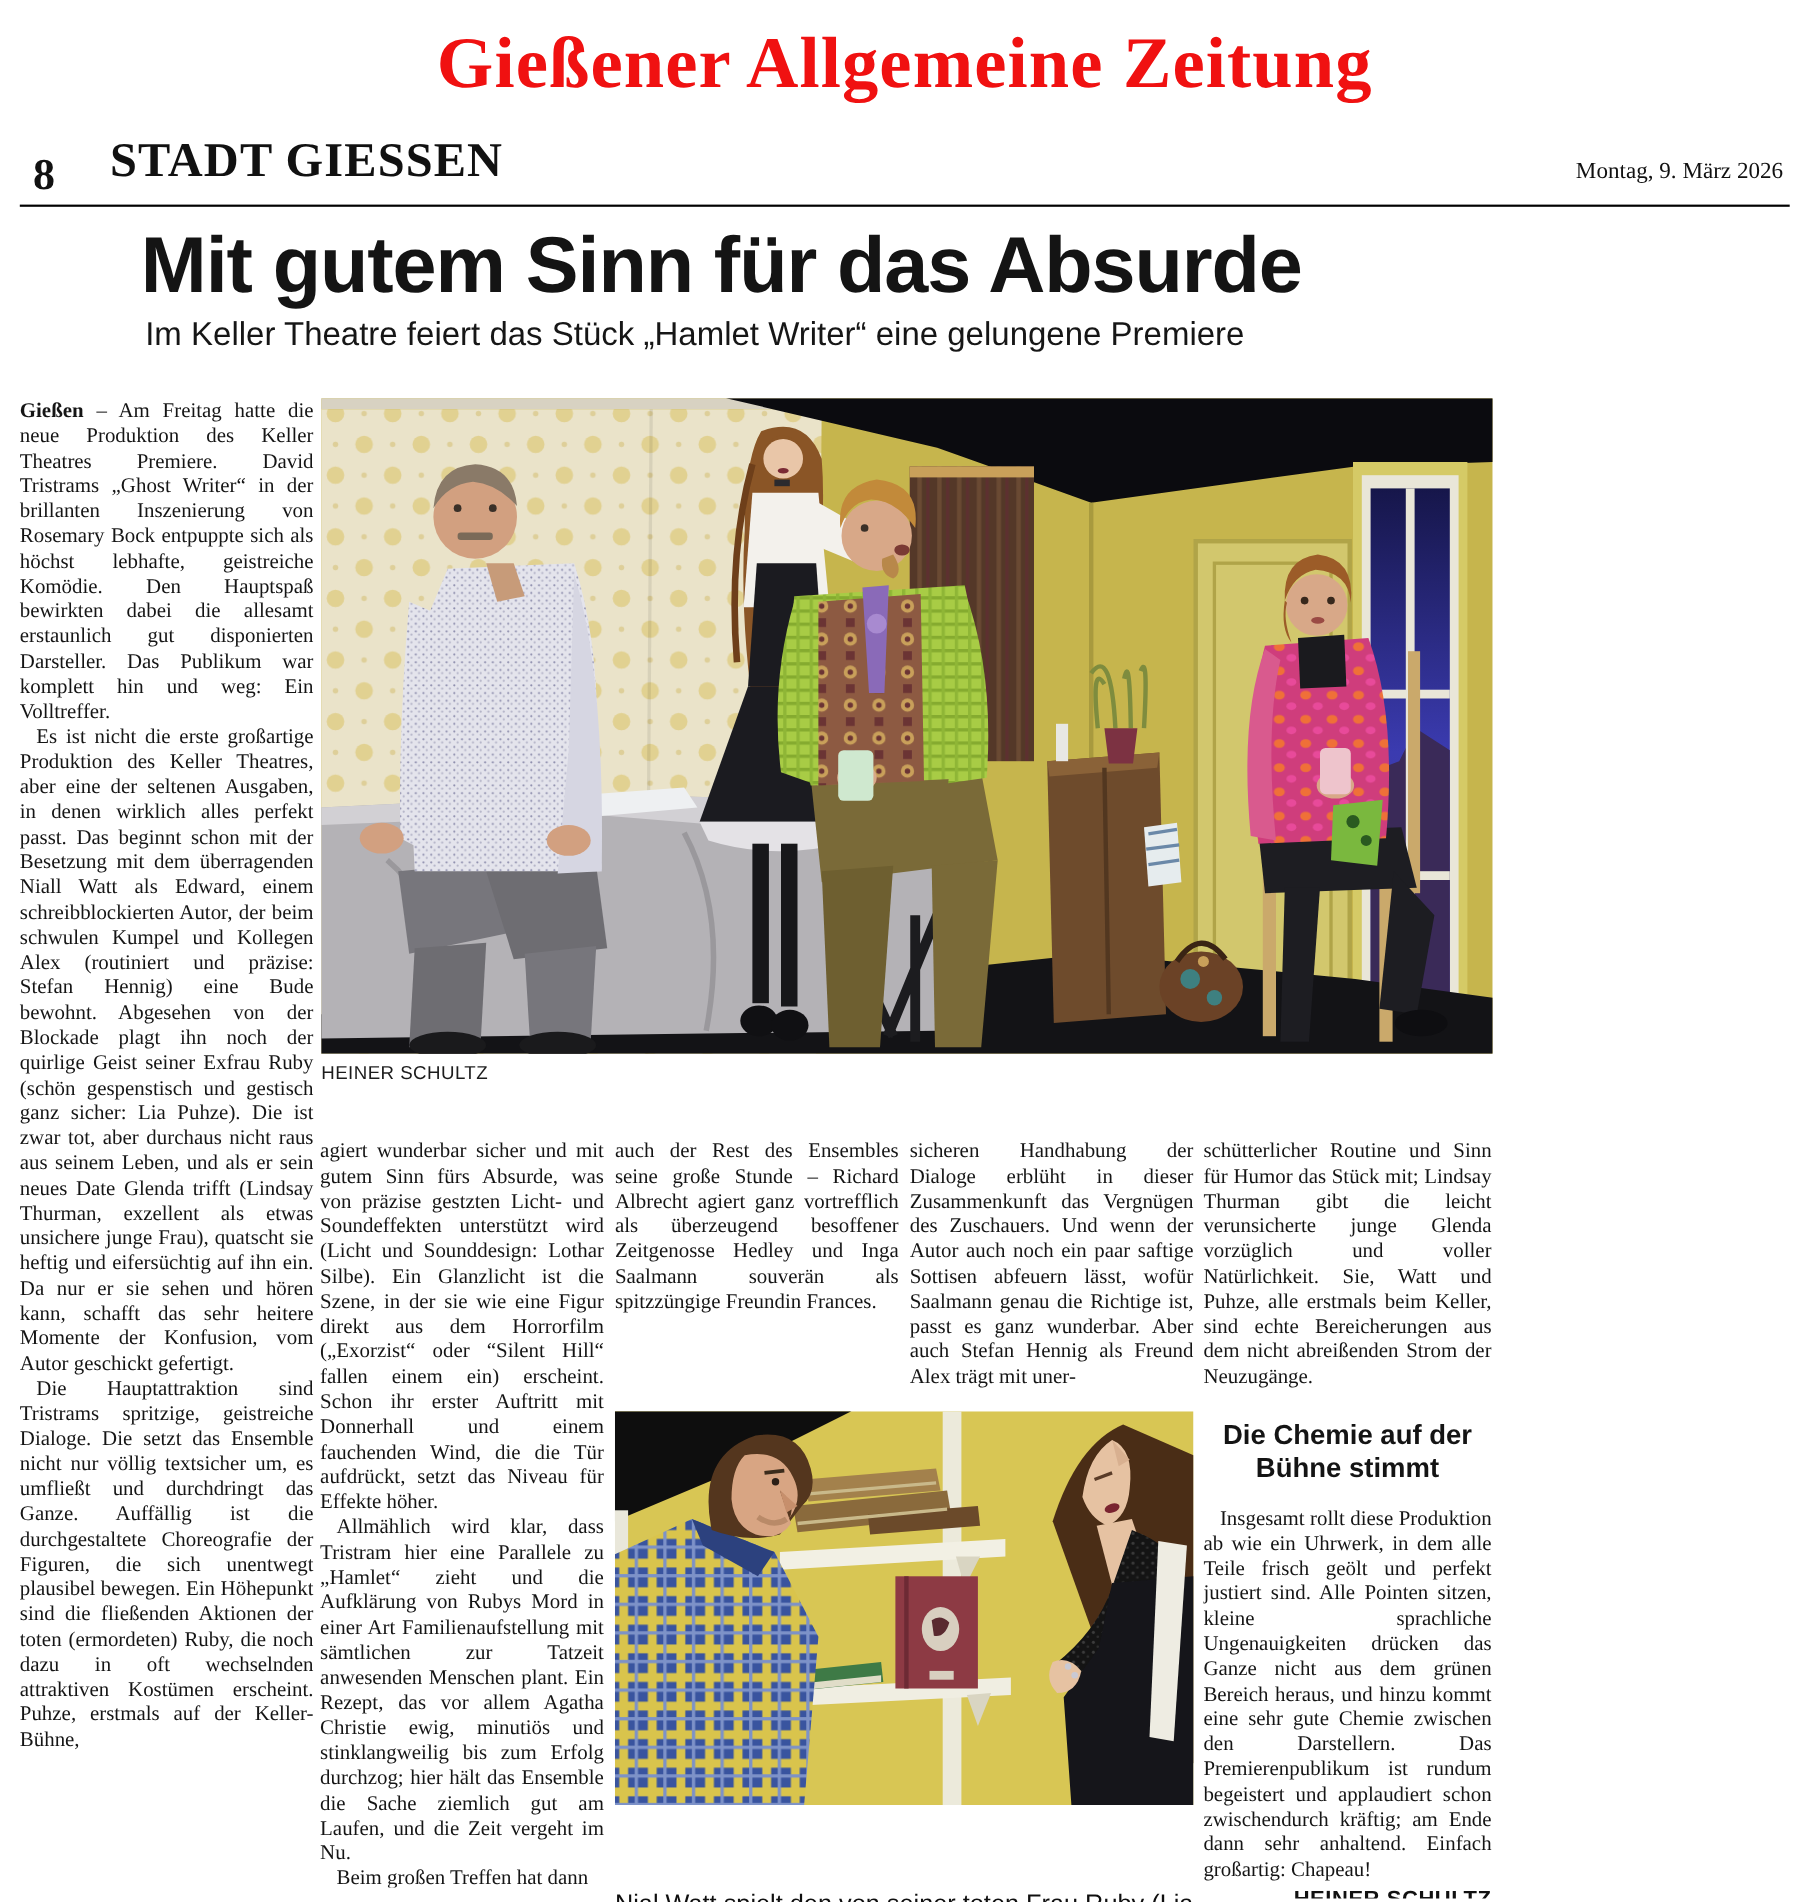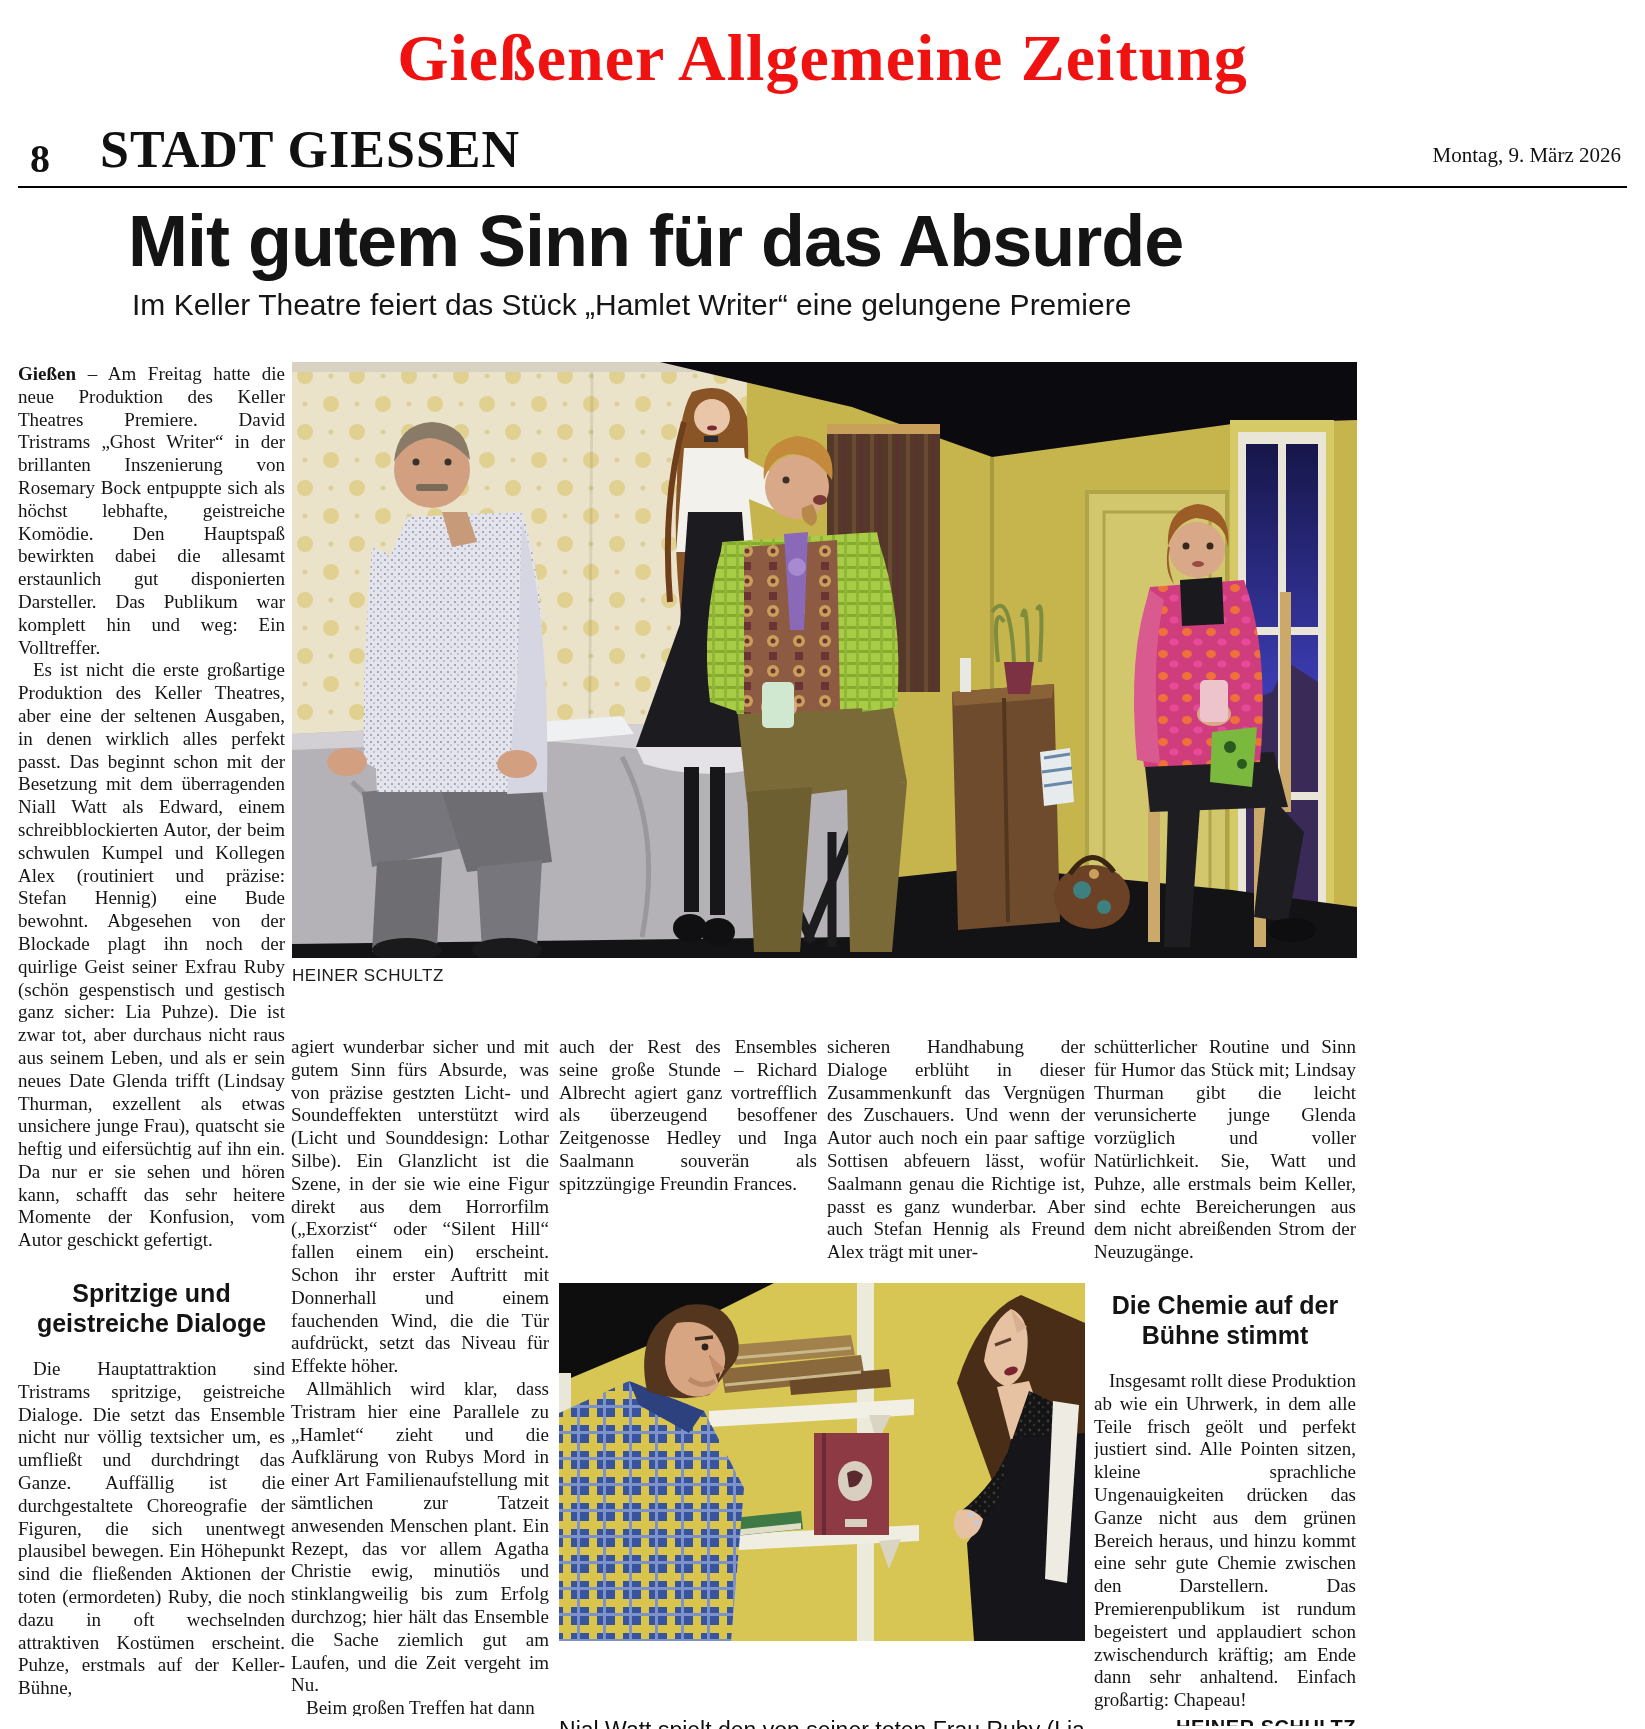--- a/index.html
+++ b/index.html
@@ -4,21 +4,21 @@
 <style>
   html,body{margin:0;padding:0;background:#ffffff;}
   .page{position:relative;width:1645px;height:1729px;background:#ffffff;overflow:hidden;
         font-family:"Liberation Serif",serif;color:#131313;}
 
   
   .masthead{position:absolute;top:20px;left:0;width:100%;text-align:center;
             font-family:"Liberation Serif",serif;font-weight:bold;font-size:66px;
             letter-spacing:1px;color:#f01111;}
   .pageno{position:absolute;left:30px;top:135px;font-weight:bold;font-size:40px;color:#111;}
-  .section-title{position:absolute;left:100px;top:120px;font-weight:bold;font-size:52px;
+  .section-title{position:absolute;left:100px;top:120px;font-weight:bold;font-size:44px;
                  letter-spacing:1px;color:#111;}
   .edition-date{position:absolute;right:24px;top:143px;font-size:21px;color:#111;}
   .rule{position:absolute;left:18px;top:186px;width:1609px;border-top:2.5px solid #000;height:0;}
 
   
   .headline{position:absolute;left:128px;top:200px;width:1280px;
             font-family:"Liberation Sans",sans-serif;font-weight:bold;font-size:72px;
             letter-spacing:-1px;color:#141414;}
   .subheadline{position:absolute;left:132px;top:288px;width:1280px;
                font-family:"Liberation Sans",sans-serif;font-size:30px;color:#161616;}
@@ -62,21 +62,20 @@
   <div class="section-title">STADT GIESSEN</div>
   <div class="edition-date">Montag, 9. März 2026</div>
   <div class="rule"></div>
 
   <div class="headline">Mit gutem Sinn für das Absurde</div>
   <div class="subheadline">Im Keller Theatre feiert das Stück „Hamlet Writer“ eine gelungene Premiere</div>
 
   <div class="col col-1">
     <p><span class="lead-loc">Gießen</span> <span>– Am Freitag hatte die neue Produktion des Keller Theatres Premiere. David Tristrams „Ghost Writer“ in der brillanten Inszenierung von Rosemary Bock entpuppte sich als höchst lebhafte, geistreiche Komödie. Den Hauptspaß bewirkten dabei die allesamt erstaunlich gut disponierten Darsteller. Das Publikum war komplett hin und weg: Ein Volltreffer.</span></p>
     <p class="ind">Es ist nicht die erste großartige Produktion des Keller Theatres, aber eine der seltenen Ausgaben, in denen wirklich alles perfekt passt. Das beginnt schon mit der Besetzung mit dem überragenden Niall Watt als Edward, einem schreibblockierten Autor, der beim schwulen Kumpel und Kollegen Alex (routiniert und präzise: Stefan Hennig) eine Bude bewohnt. Abgesehen von der Blockade plagt ihn noch der quirlige Geist seiner Exfrau Ruby (schön gespenstisch und gestisch ganz sicher: Lia Puhze). Die ist zwar tot, aber durchaus nicht raus aus seinem Leben, und als er sein neues Date Glenda trifft (Lindsay Thurman, exzellent als etwas unsichere junge Frau), quatscht sie heftig und eifersüchtig auf ihn ein. Da nur er sie sehen und hören kann, schafft das sehr heitere Momente der Konfusion, vom Autor geschickt gefertigt.</p>
-    <div class="bodyhead">Spritzige und geistreiche Dialoge</div>
     <p class="ind">Die Hauptattraktion sind Tristrams spritzige, geistreiche Dialoge. Die setzt das Ensemble nicht nur völlig textsicher um, es umfließt und durchdringt das Ganze. Auffällig ist die durchgestaltete Choreografie der Figuren, die sich unentwegt plausibel bewegen. Ein Höhepunkt sind die fließenden Aktionen der toten (ermordeten) Ruby, die noch dazu in oft wechselnden attraktiven Kostümen erscheint. Puhze, erstmals auf der Keller-Bühne,</p>
   </div>
 
   <div class="photo photo-1">
     <svg viewBox="0 0 1065 596" preserveAspectRatio="none">
       <defs>
         <pattern id="wp" width="52" height="56" patternUnits="userSpaceOnUse">
           <rect width="52" height="56" fill="#eae3c9"></rect>
           <circle cx="13" cy="14" r="8" fill="#ddc979" opacity=".7"></circle>
           <circle cx="39" cy="42" r="8" fill="#ddc979" opacity=".7"></circle>

